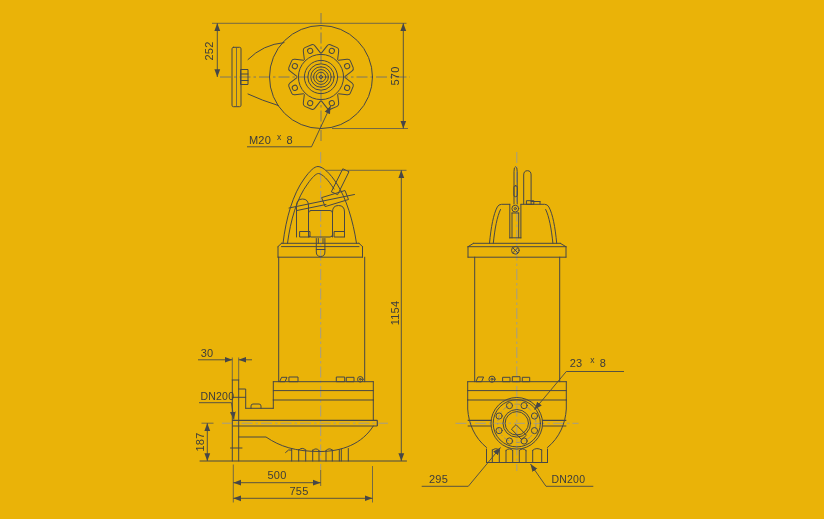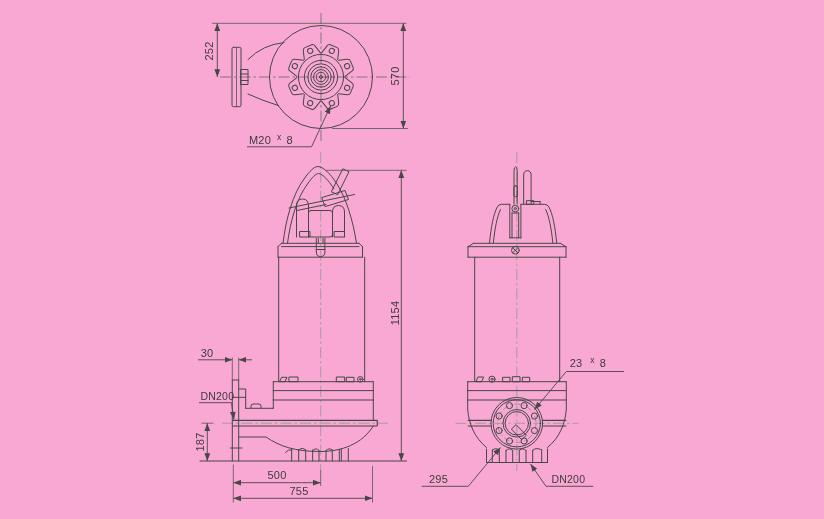--- a/index.html
+++ b/index.html
@@ -1,16 +1,16 @@
 <!DOCTYPE html>
 <html><head>
 <meta charset="utf-8">
 <style>
   html,body{margin:0;padding:0;background:#ffffff;}
-  .canvas{position:relative;width:824px;height:519px;background:#f9a8d4;overflow:hidden;
+  .canvas{position:relative;width:824px;height:519px;background:#eab308;overflow:hidden;
           font-family:"Liberation Sans", sans-serif;}
   svg{display:block;}
   text{fill:#3c3c3c;font-family:"Liberation Sans", sans-serif;letter-spacing:.2px;}
   .dim{font-size:11px;}
   .lbl{font-size:10.5px;}
   .sup{font-size:8.5px;}
   .ol{fill:none;stroke:#474747;stroke-width:1;stroke-linecap:round;stroke-linejoin:round;}
   .ol2{fill:none;stroke:#474747;stroke-width:1.2;stroke-linejoin:round;}
   .thin{fill:none;stroke:#555555;stroke-width:0.8;}
   .dimln{fill:none;stroke:#474747;stroke-width:0.9;}

